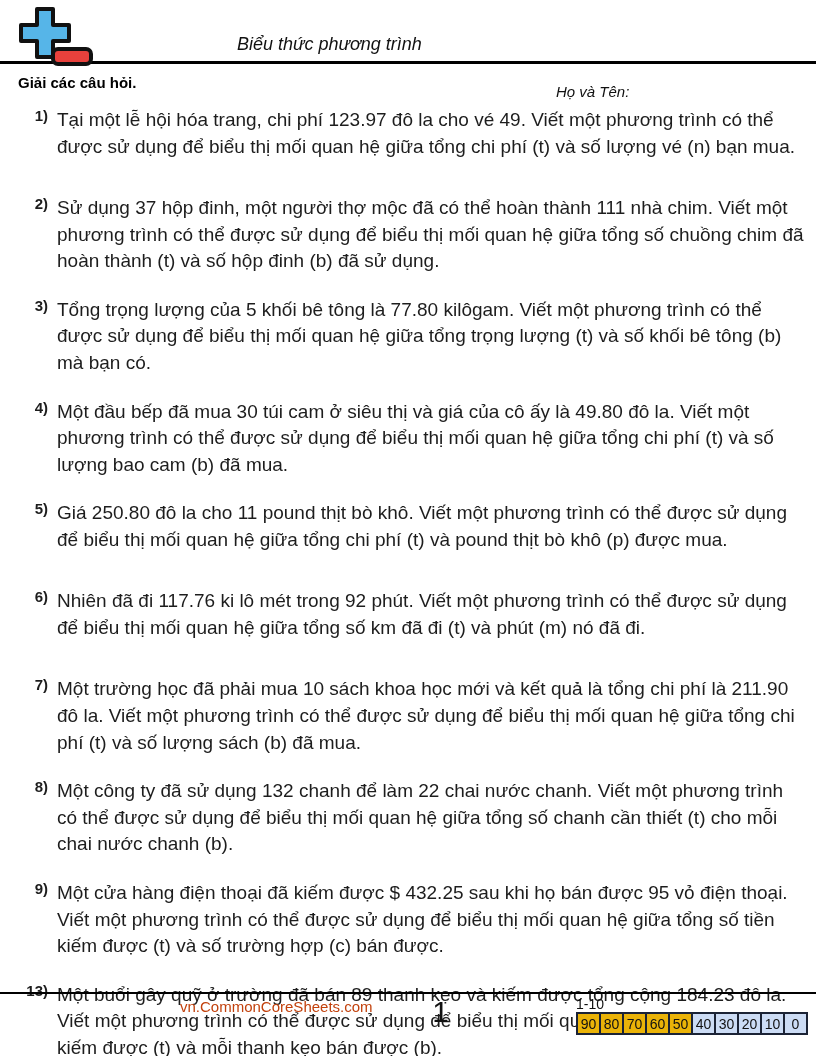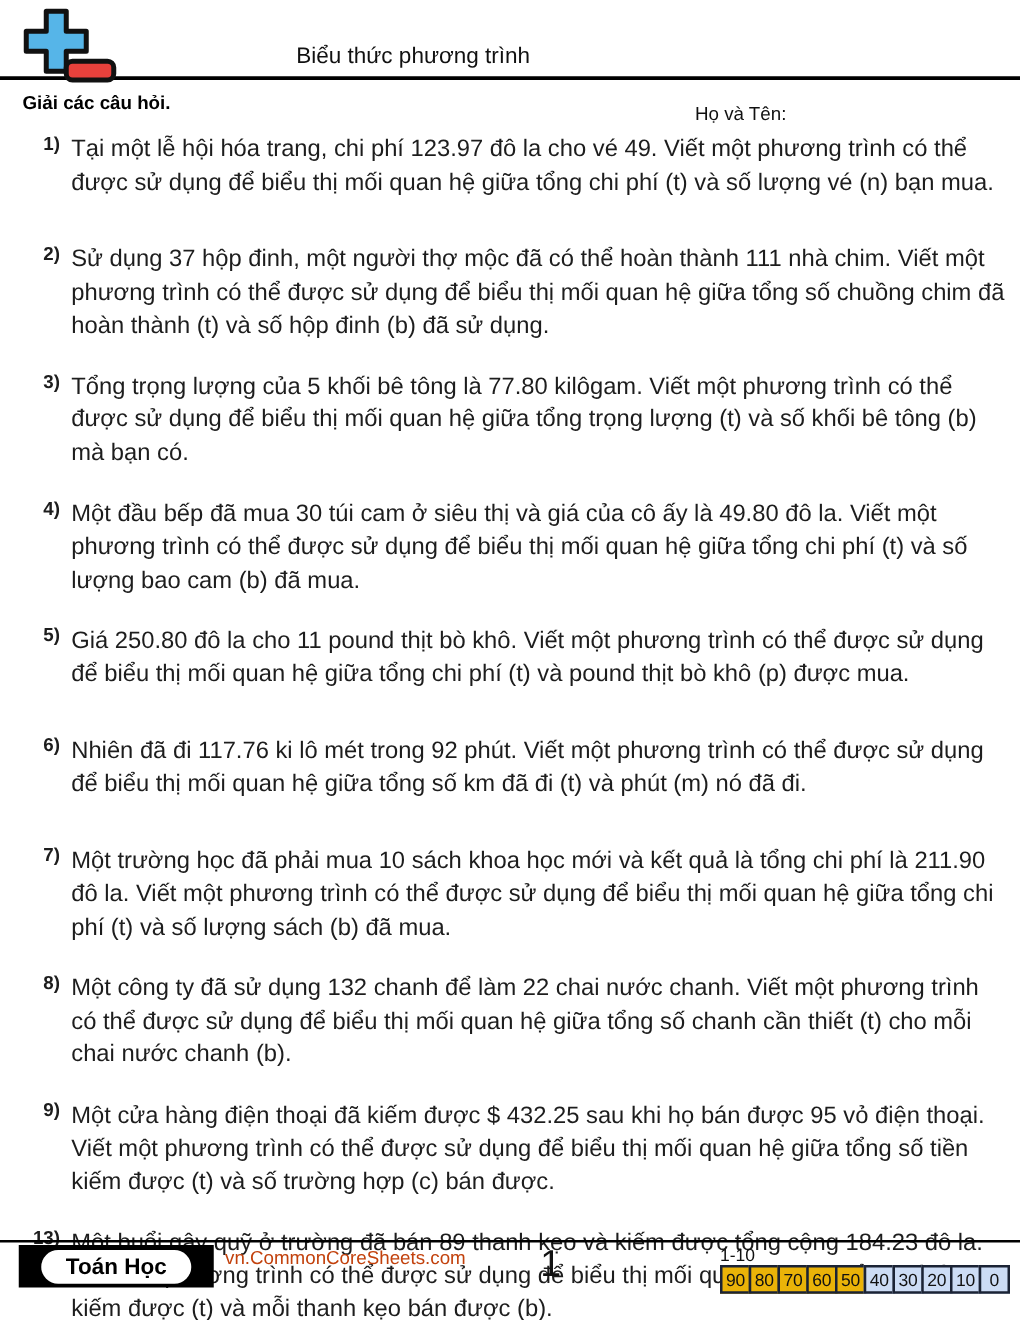--- a/index.html
+++ b/index.html
@@ -3,21 +3,21 @@
 <meta charset="utf-8">
 <style>
   * { margin:0; padding:0; box-sizing:border-box; }
   html,body { background:#888; }
   .page {
     width:816px; height:1056px; margin:0 auto; background:#fff;
     font-family:"Liberation Sans", sans-serif; color:#1d1d1d;
     position:relative; overflow:hidden;
   }
   
-  .header { height:64px; border-bottom:3px solid #000; position:relative; }
+  .header { height:64px; border-bottom:3px solid #000; position:relative;font-style:italic; }
   .logo { position:absolute; left:13px; top:5px; }
   .doc-title { position:absolute; left:237px; top:34px; font-size:18px; color:#111; }
   .name-label { position:absolute; left:556px; top:39px; font-size:15px; color:#111;margin-top:44px; }
   
   .main { display:flex; height:928px;flex-direction:column; }
   .questions-col { flex:1; padding:6px 8px 0 16px; }
   .instructions { font-weight:bold; font-size:15px; margin:4px 0 16px 2px; color:#000; }
   .question-list { list-style:none; }
   .question { display:flex; min-height:66px; margin-bottom:22px; }
   .q-num { width:32px; flex-shrink:0; text-align:right; font-weight:bold; font-size:15px; margin-right:9px; }
@@ -149,23 +149,20 @@
         <span class="answer-line"></span>
       </div>
       <div class="answer-row">
         <span class="answer-num">10.</span>
         <span class="answer-line"></span>
       </div>
     </div>
   </div>
 
   <div class="footer">
-    <div class="badge">
-      <span class="badge-pill">Toán Học</span>
-    </div>
     <div class="site-url">vn.CommonCoreSheets.com</div>
     <div class="page-num">1</div>
     <div class="score">
       <span class="score-label">1-10</span>
       <span class="score-cells">
         <span class="score-cell">90</span>
         <span class="score-cell">80</span>
         <span class="score-cell">70</span>
         <span class="score-cell">60</span>
         <span class="score-cell">50</span>

